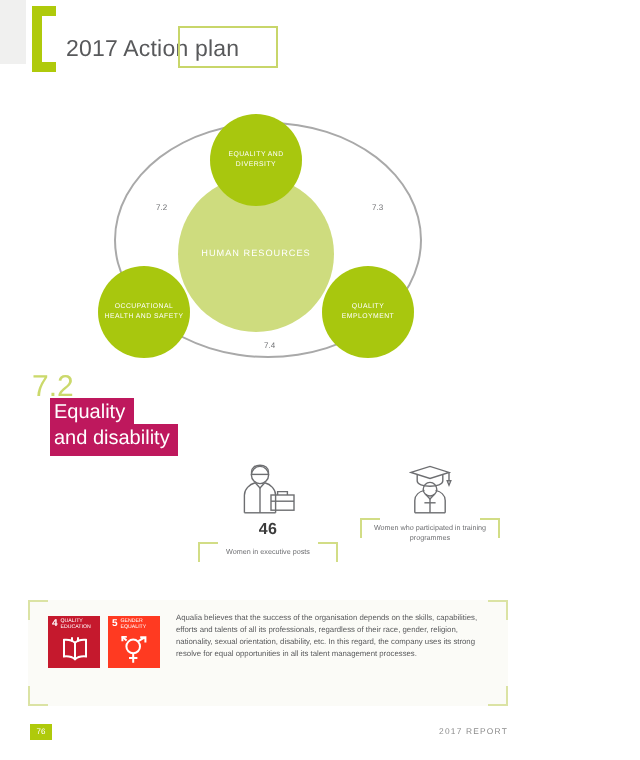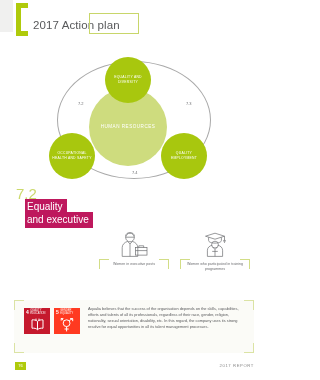--- a/index.html
+++ b/index.html
@@ -186,21 +186,21 @@
       <span>OCCUPATIONAL HEALTH AND SAFETY</span>
     </div>
 
     <div class="marker m1">7.2</div>
     <div class="marker m2">7.3</div>
     <div class="marker m3">7.4</div>
   </div>
 
   <div class="sec-num">7.2</div>
   <div class="sec-band band1">Equality</div>
-  <div class="sec-band band2">and executive</div>
+  <div class="sec-band band2">and disability</div>
 
   <div class="stats">
 
 
     <div class="stat stat-2">
       <div class="stat-icon">
         <svg width="28" height="25" viewBox="0 0 28 25">
           <g fill="none" stroke="#6d6e71" stroke-width="0.7">
             <circle cx="10" cy="5.5" r="4.3"></circle>
             <path d="M5.7 4.2c0-2.4 1.9-3.6 4.3-3.6s4.3 1.2 4.3 3.6"></path>
@@ -208,20 +208,21 @@
             <path d="M7.6 9.4l2.4 2.6 2.4-2.6"></path>
             <path d="M2.2 24.4v-8.8c0-3 2.4-5.4 5.4-6.2M17.8 24.4v-8.8c0-3-2.4-5.4-5.4-6.2"></path>
             <path d="M10 12v12.4"></path>
             <path d="M2.2 24.4h15.6"></path>
             <rect x="15.5" y="15.5" width="11.5" height="7.6"></rect>
             <path d="M18.8 15.5v-1.7h4.9v1.7"></path>
             <path d="M15.5 18.6h11.5"></path>
           </g>
         </svg>
       </div>
+      <div class="stat-value">46</div>
       <div class="stat-capbox">
         <div class="stat-cap">Women in executive posts</div>
       </div>
     </div>
 
     <div class="stat stat-3">
       <div class="stat-icon">
         <svg width="24" height="25" viewBox="0 0 24 25">
           <g fill="none" stroke="#6d6e71" stroke-width="0.7">
             <path d="M2.5 4.2L12 1.2l9.5 3-9.5 3z"></path>

